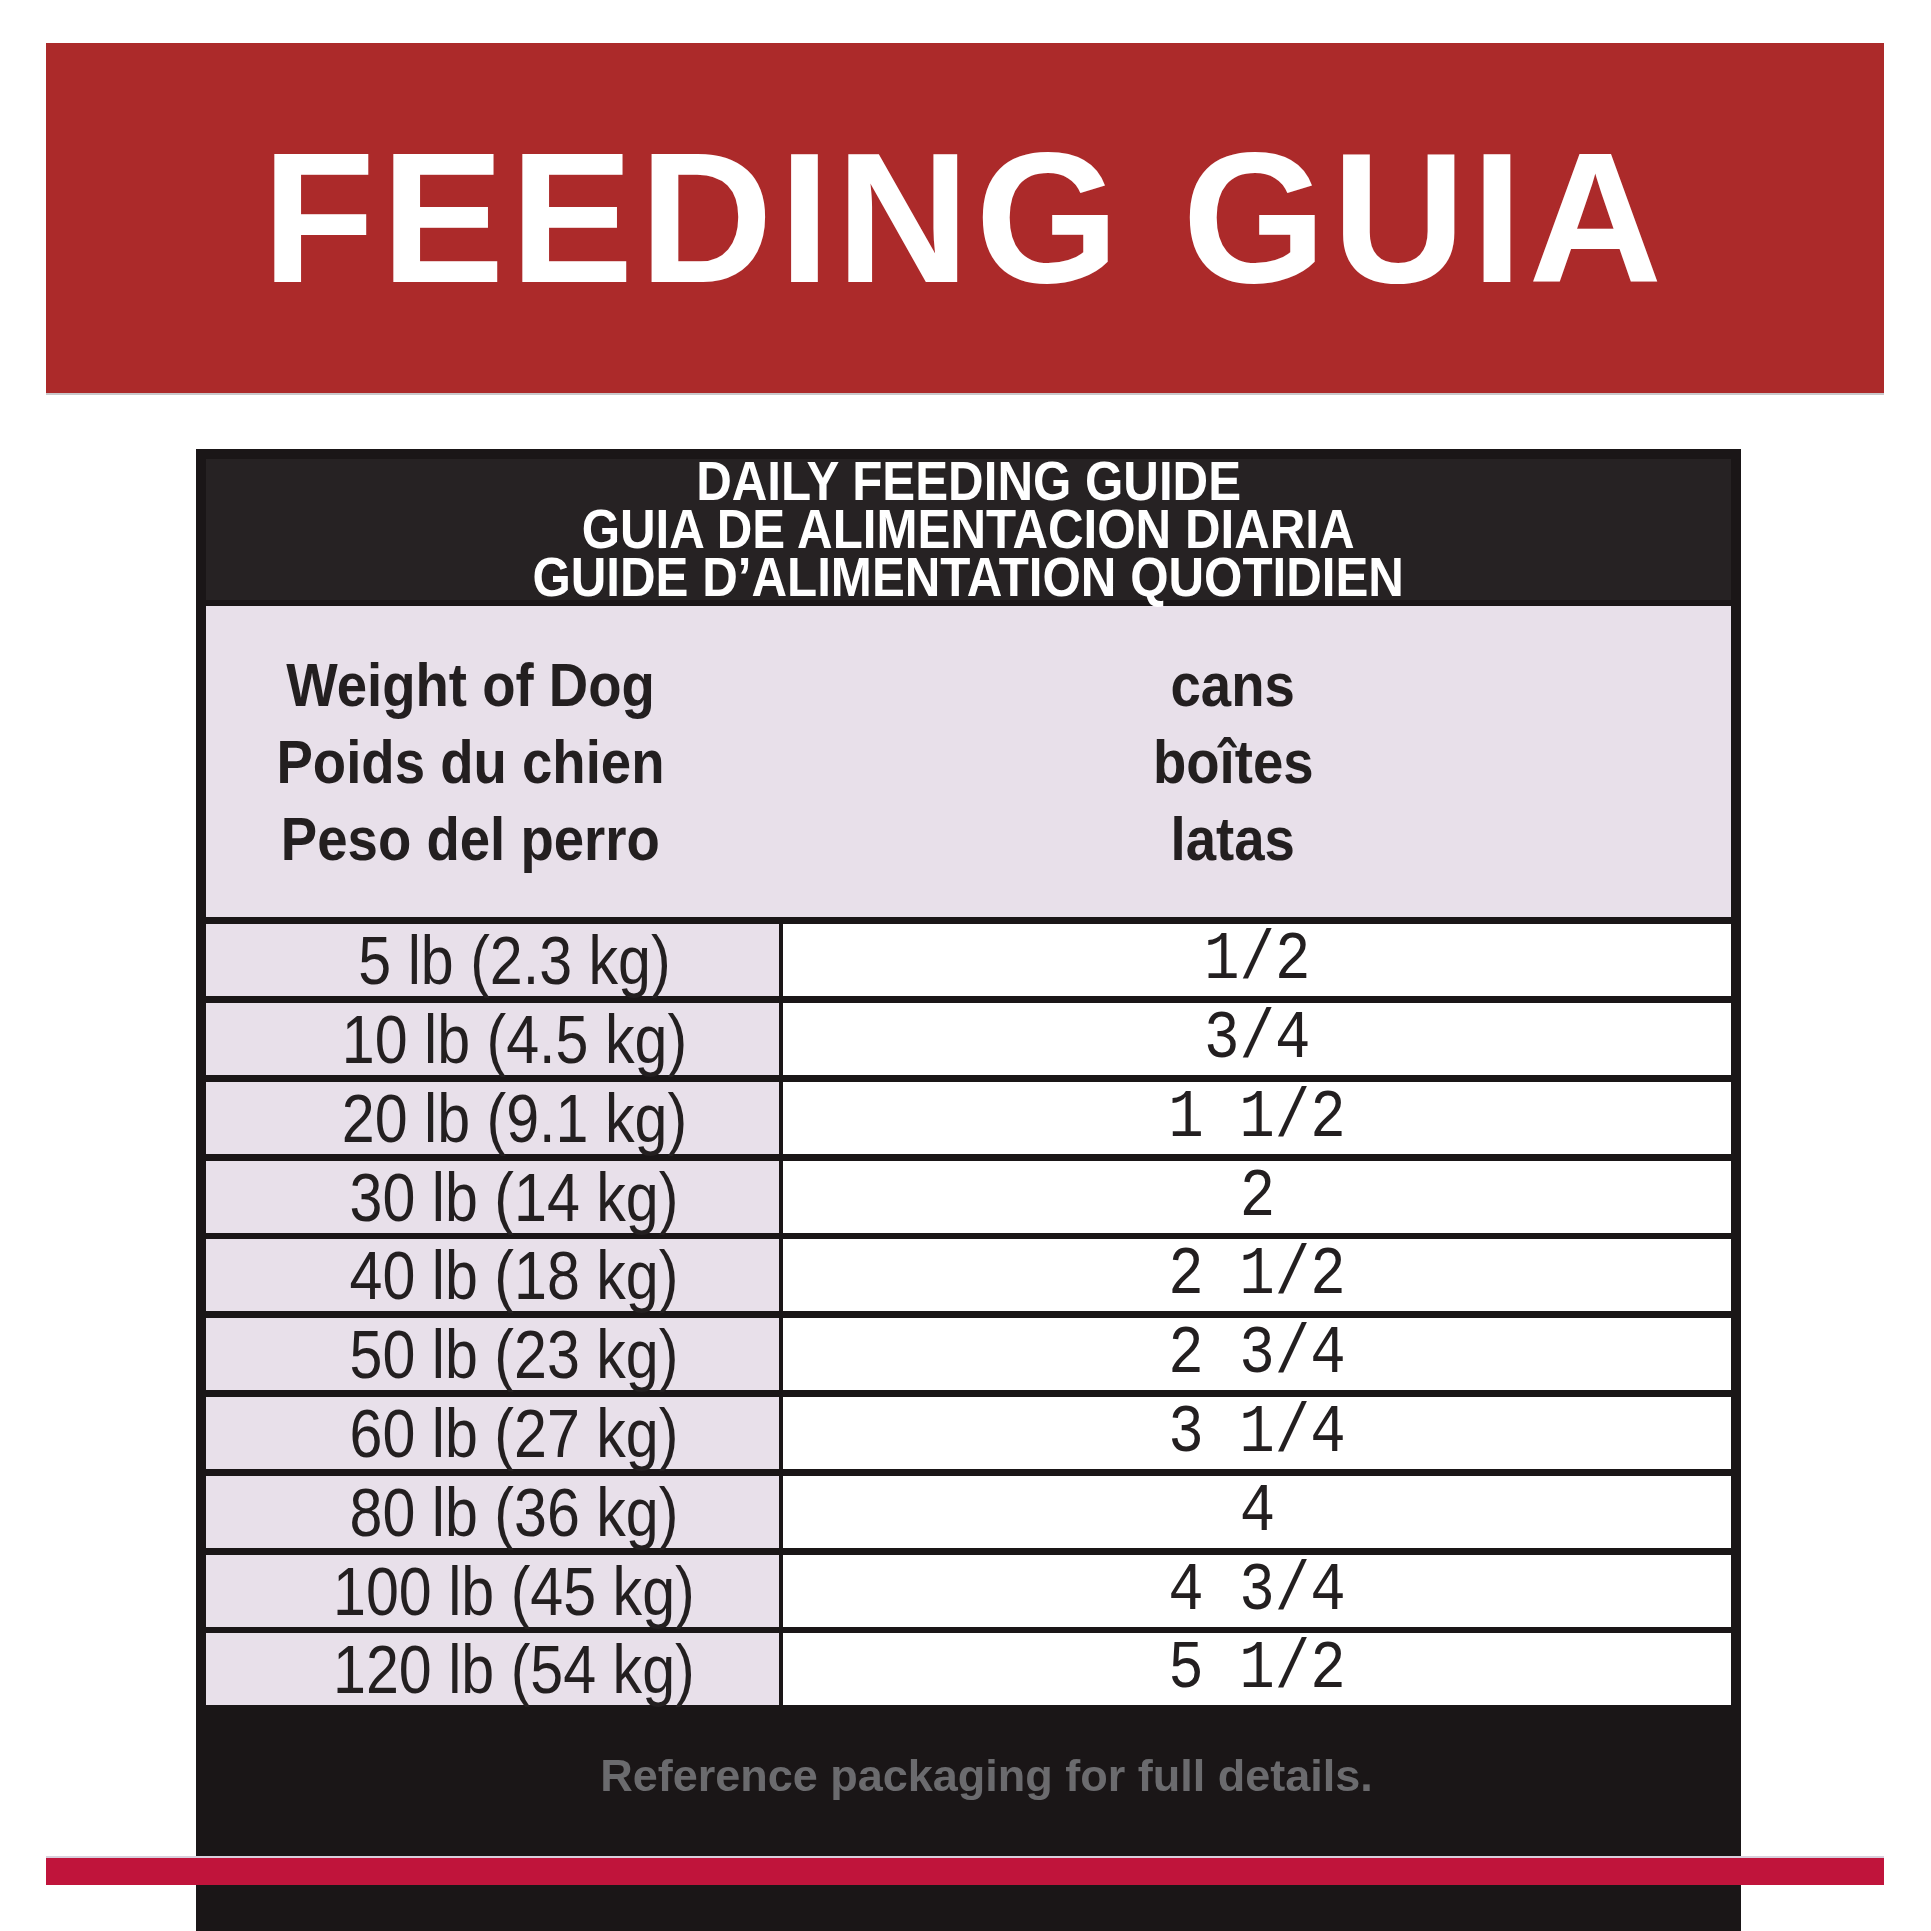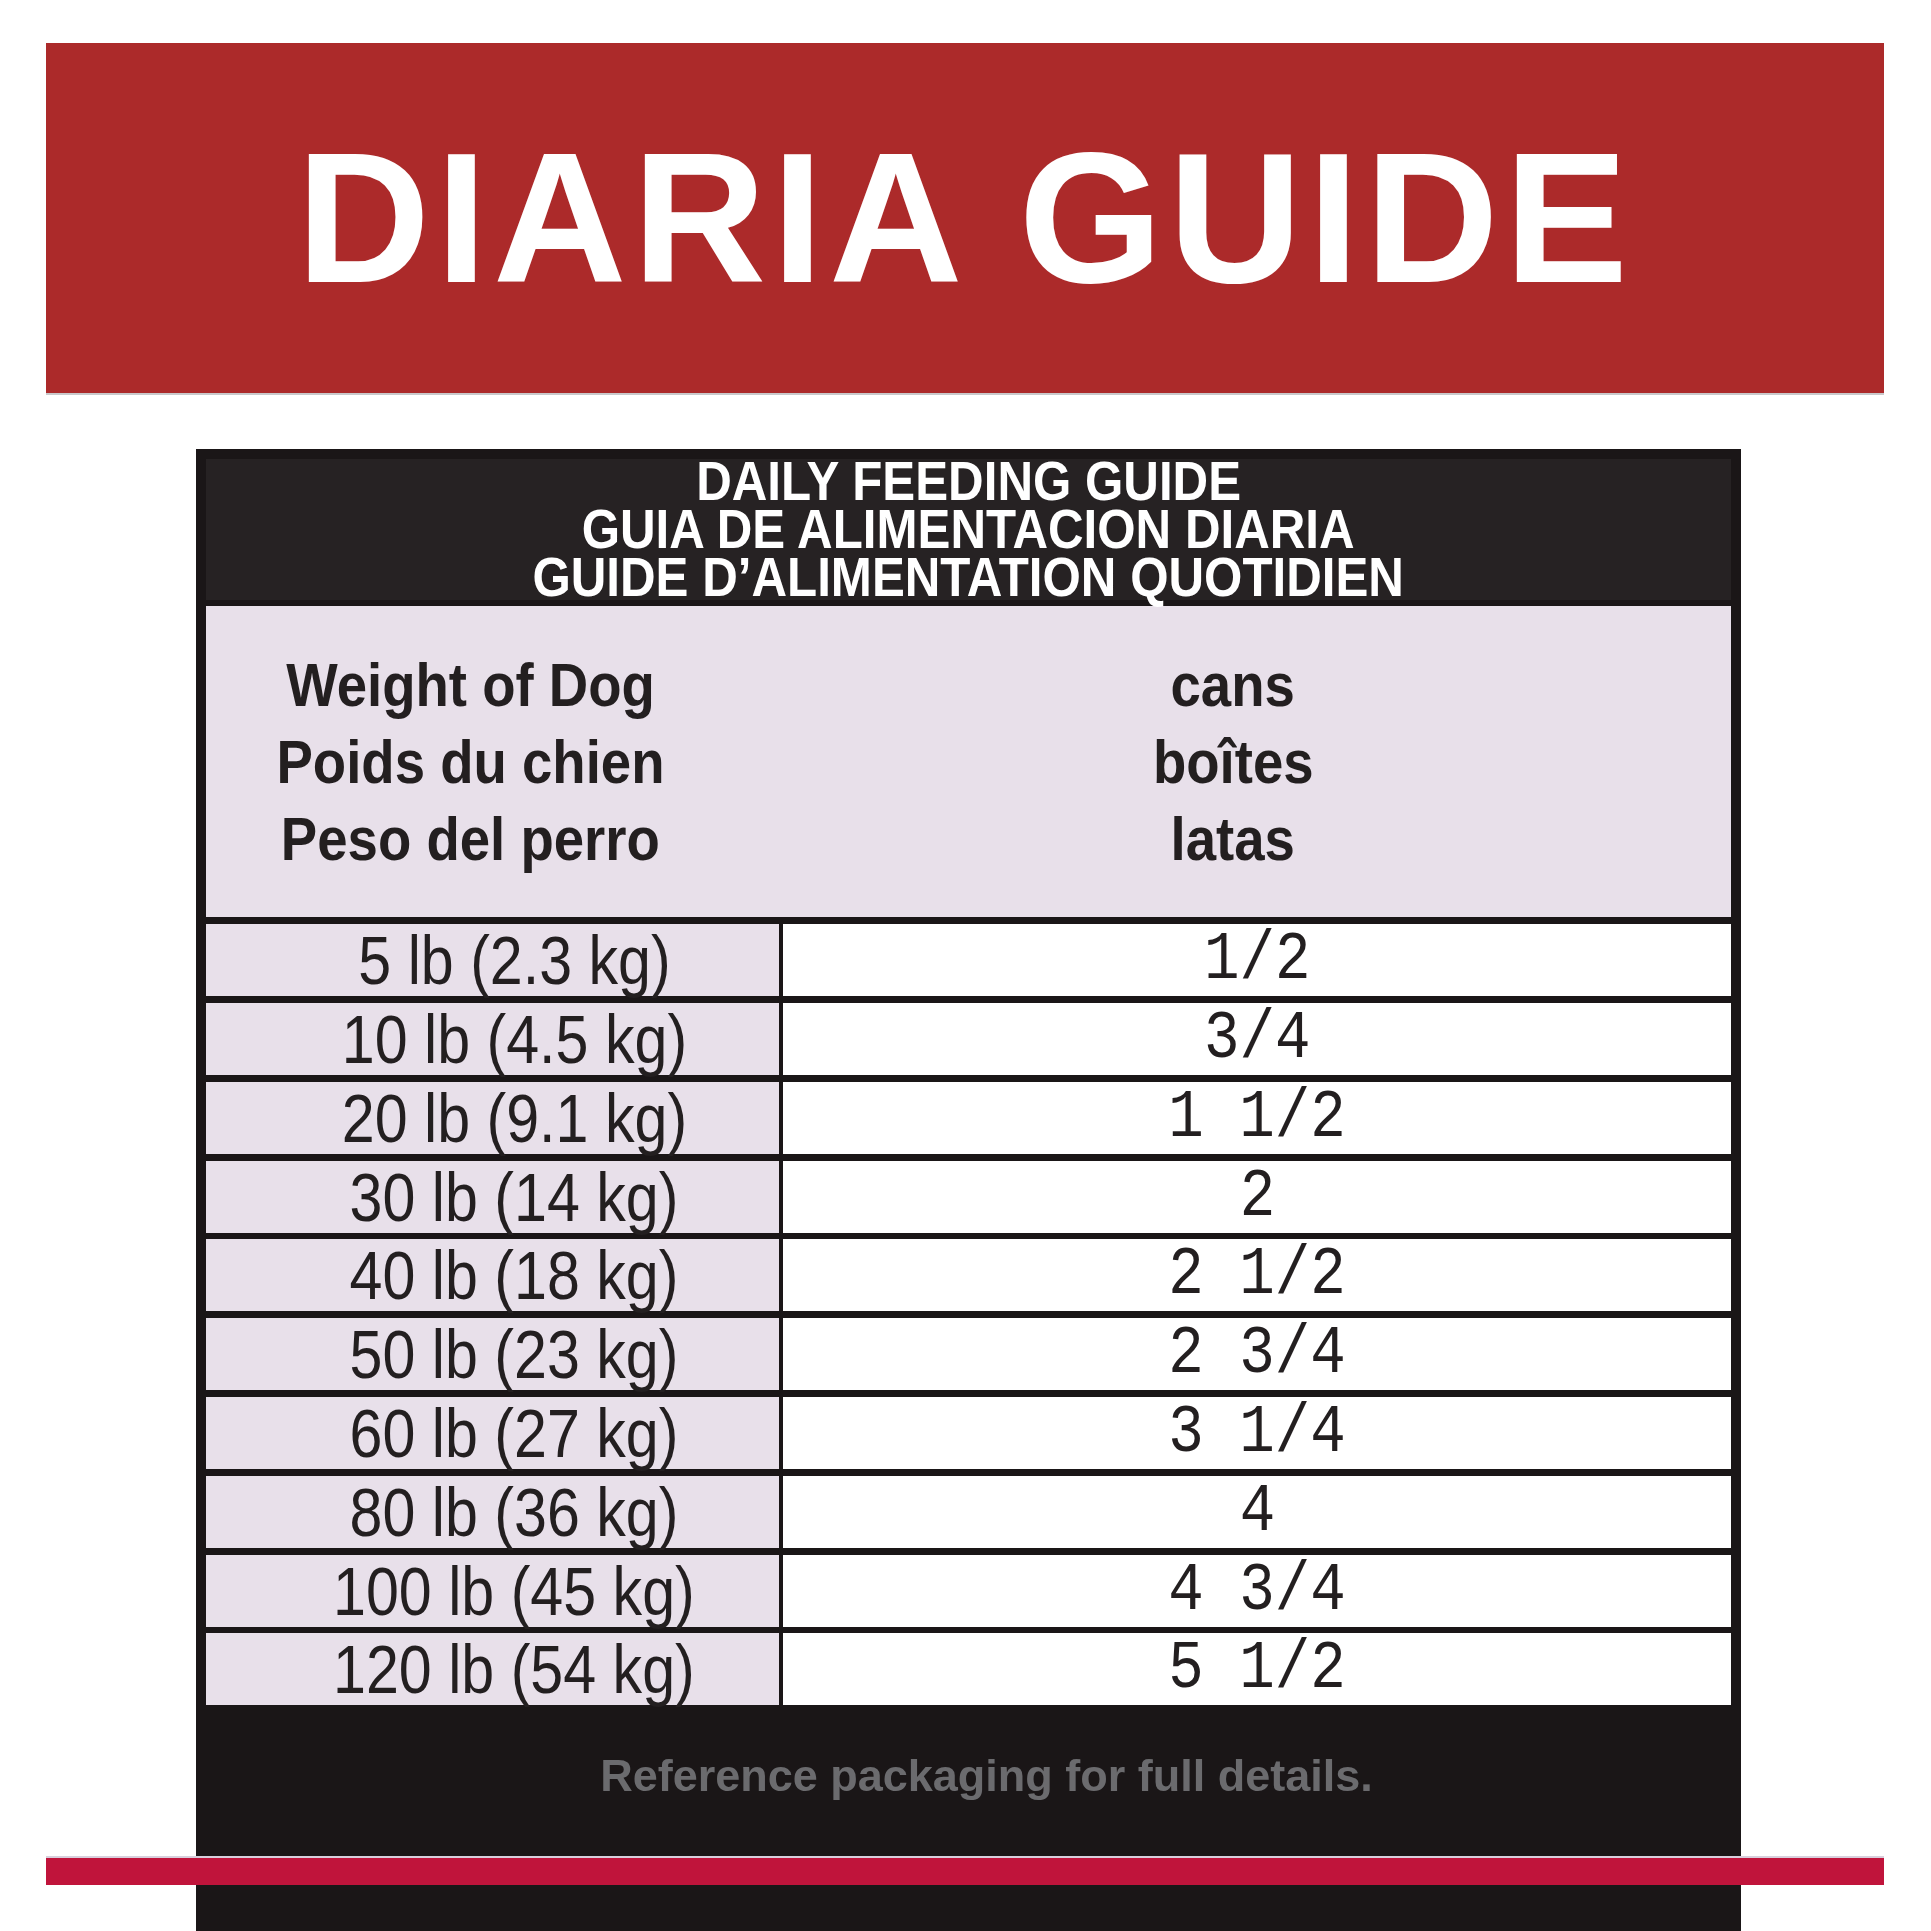--- a/index.html
+++ b/index.html
@@ -92,21 +92,21 @@
     background: var(--bottom-bar-red, #C0143B);
     border-top: 2.9px solid #D8CFDC;
   }
 </style>
 </head>
 <body>
 
 <div class="page">
 
   <div class="banner">
-    <div class="banner-title">DIARIA GUIDE</div>
+    <div class="banner-title">FEEDING GUIA</div>
   </div>
 
   <div class="gtable">
 
     <div class="t-title">
       <div class="t-title-line">
         <span class="cond">DAILY FEEDING GUIDE</span>
       </div>
       <div class="t-title-line">
         <span class="cond">GUIA DE ALIMENTACION DIARIA</span>

